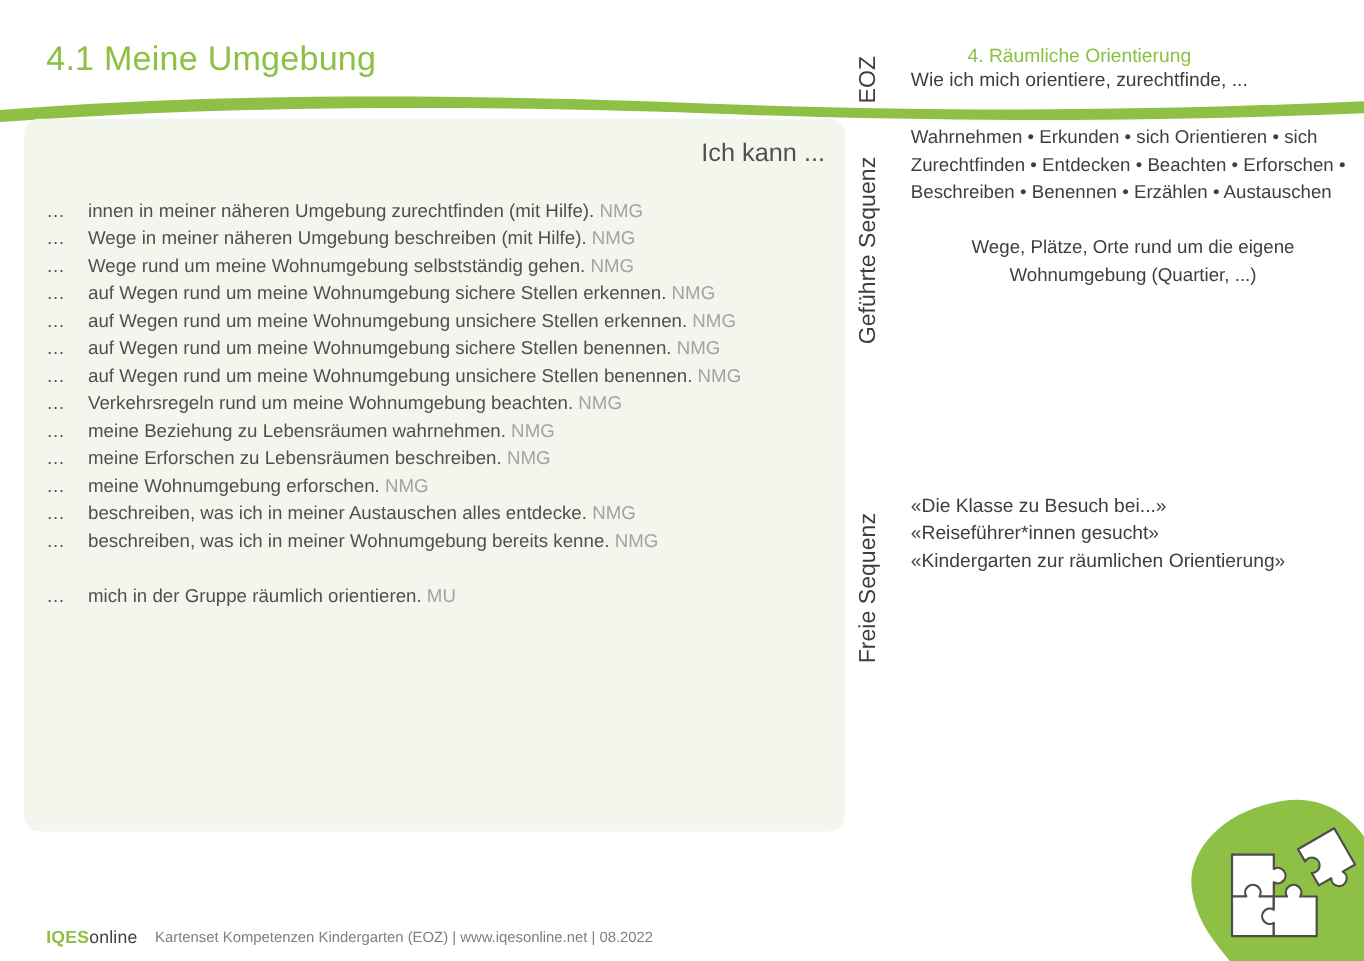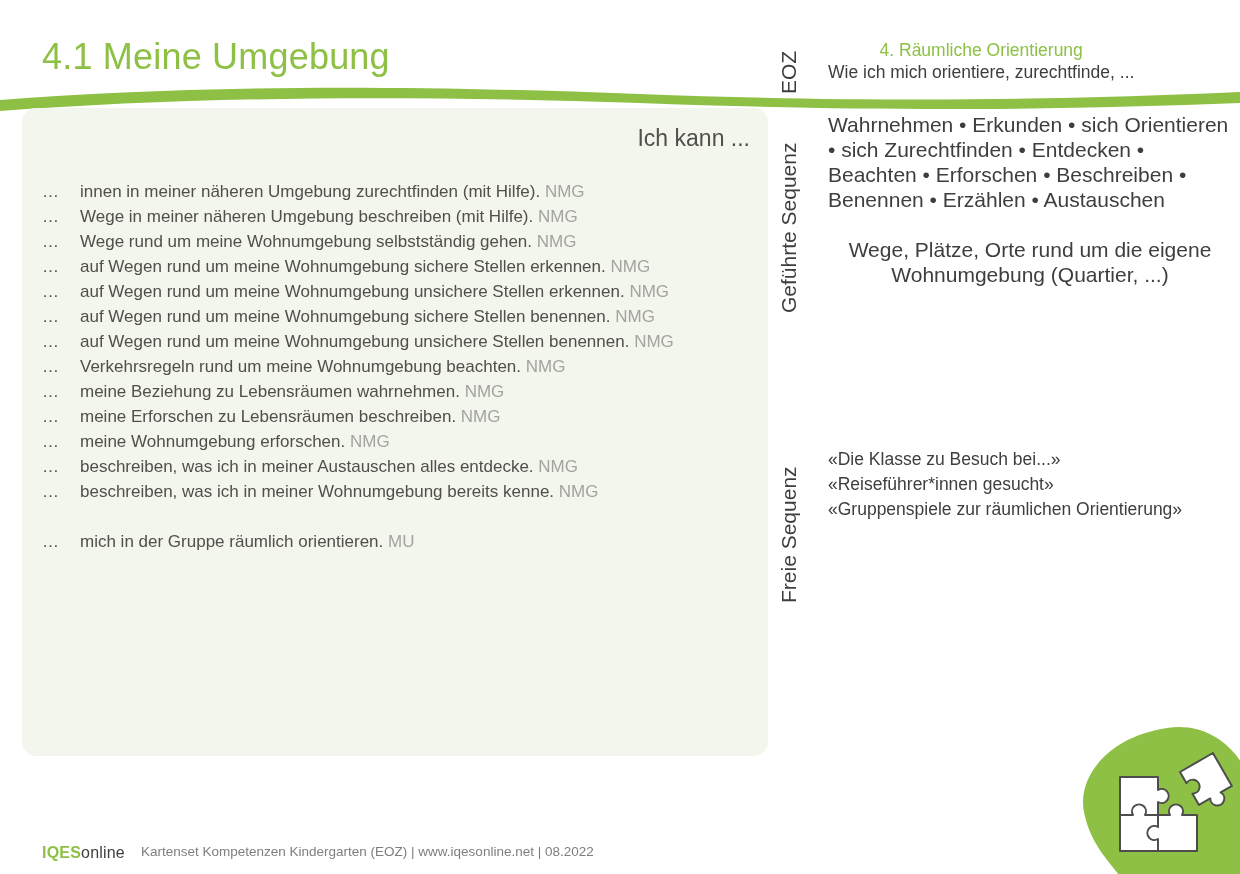--- a/index.html
+++ b/index.html
@@ -3,21 +3,21 @@
 <meta charset="utf-8">
 <style>
   html,body{margin:0;padding:0;background:#ffffff;}
   .page{
     position:relative;width:1240px;height:874px;overflow:hidden;background:#fff;
     font-family:"Liberation Sans","DejaVu Sans",sans-serif;
   }
   
   .title{
     position:absolute;left:42px;top:36px;
-    font-size:36px;font-weight:400;letter-spacing:.2px;
+    font-size:31px;font-weight:400;letter-spacing:.2px;
     color:var(--green,#8dc044);
   }
   .vlabel{
     position:absolute;writing-mode:vertical-rl;transform:rotate(180deg);
     font-size:21px;color:var(--text_dark,#3f3e3c);line-height:1.2;
     display:flex;align-items:center;
   }
   .eoz-label{left:776px;top:34px;height:60px;}
   .cat{position:absolute;left:828px;top:39px;line-height:22px;font-size:17.5px;text-align:center;}
   .cat-title{color:var(--green,#8dc044);}
@@ -32,21 +32,21 @@
   .panel-heading{font-size:23px;color:var(--text_body,#514f4c);margin-top:7px;height:32px;text-align:right;}
   .item-list{margin-top:22px;}
   .item{display:flex;font-size:17px;line-height:25px;color:var(--text_body,#514f4c);}
   .item .dots{width:38px;flex:none;}
   .tag{color:var(--tag_gray,#a3a3a1);}
   .mu-row{margin-top:25px;}
   .materials{margin-top:49px;font-size:17px;color:var(--tag_gray,#a3a3a1);line-height:25px;}
   
   .guided-label{left:776px;top:113px;height:200px;}
   .guided-text{position:absolute;left:828px;top:112px;width:404px;}
-  .guided-text p{margin:0;font-size:21px;line-height:25px;color:var(--text_dark,#3f3e3c);}
+  .guided-text p{margin:0;font-size:17px;line-height:25px;color:var(--text_dark,#3f3e3c);}
   .guided-text p + p{margin-top:25px;text-align:center;}
   .free-label{left:776px;top:447px;height:156px;}
   .free-text{position:absolute;left:828px;top:447px;width:410px;
     font-size:17.5px;line-height:25px;color:var(--text_dark,#3f3e3c);}
   
   .footer{position:absolute;left:42px;top:844px;display:flex;align-items:flex-start;}
   .logo{font-size:16px;letter-spacing:.2px;}
   .logo-iqes{color:var(--green,#8dc044);font-weight:700;}
   .logo-online{color:var(--text_dark,#3f3e3c);font-weight:400;}
   .footer-note{margin-left:16px;font-size:13.5px;color:var(--footer_gray,#7e7e7c);}
@@ -151,21 +151,21 @@
   <div class="guided-text">
     <p>Wahrnehmen • Erkunden • sich Orientieren • sich Zurechtfinden • Entdecken • Beachten • Erforschen • Beschreiben • Benennen • Erzählen • Austauschen</p>
     <p>Wege, Plätze, Orte rund um die eigene Wohnumgebung (Quartier, ...)</p>
   </div>
 
   <div class="vlabel free-label">Freie Sequenz</div>
   <div class="free-text">
 
   <div>«Die Klasse zu Besuch bei...»</div>
       <div>«Reiseführer*innen gesucht»</div>
-      <div>«Gruppenspiele zur räumlichen Orientierung»</div>
+      <div>«Kindergarten zur räumlichen Orientierung»</div>
     </div>
 
   <div class="footer">
     <span class="logo"><span class="logo-iqes">IQES</span><span class="logo-online">online</span></span>
     <span class="footer-note">Kartenset Kompetenzen Kindergarten (EOZ) | www.iqesonline.net | 08.2022</span>
   </div>
 
   <svg class="corner" viewBox="0 0 165 174" aria-hidden="true">
     <path d="M92,28 C135,21 172,52 180,98 C187,135 183,174 180,190 L55,190 C38,164 16,148 9,112 C2,78 32,37 92,28 Z" fill="#8dc044"></path>
     <g fill="#ffffff" stroke="#4d4d4b" stroke-width="2" stroke-linejoin="round">

